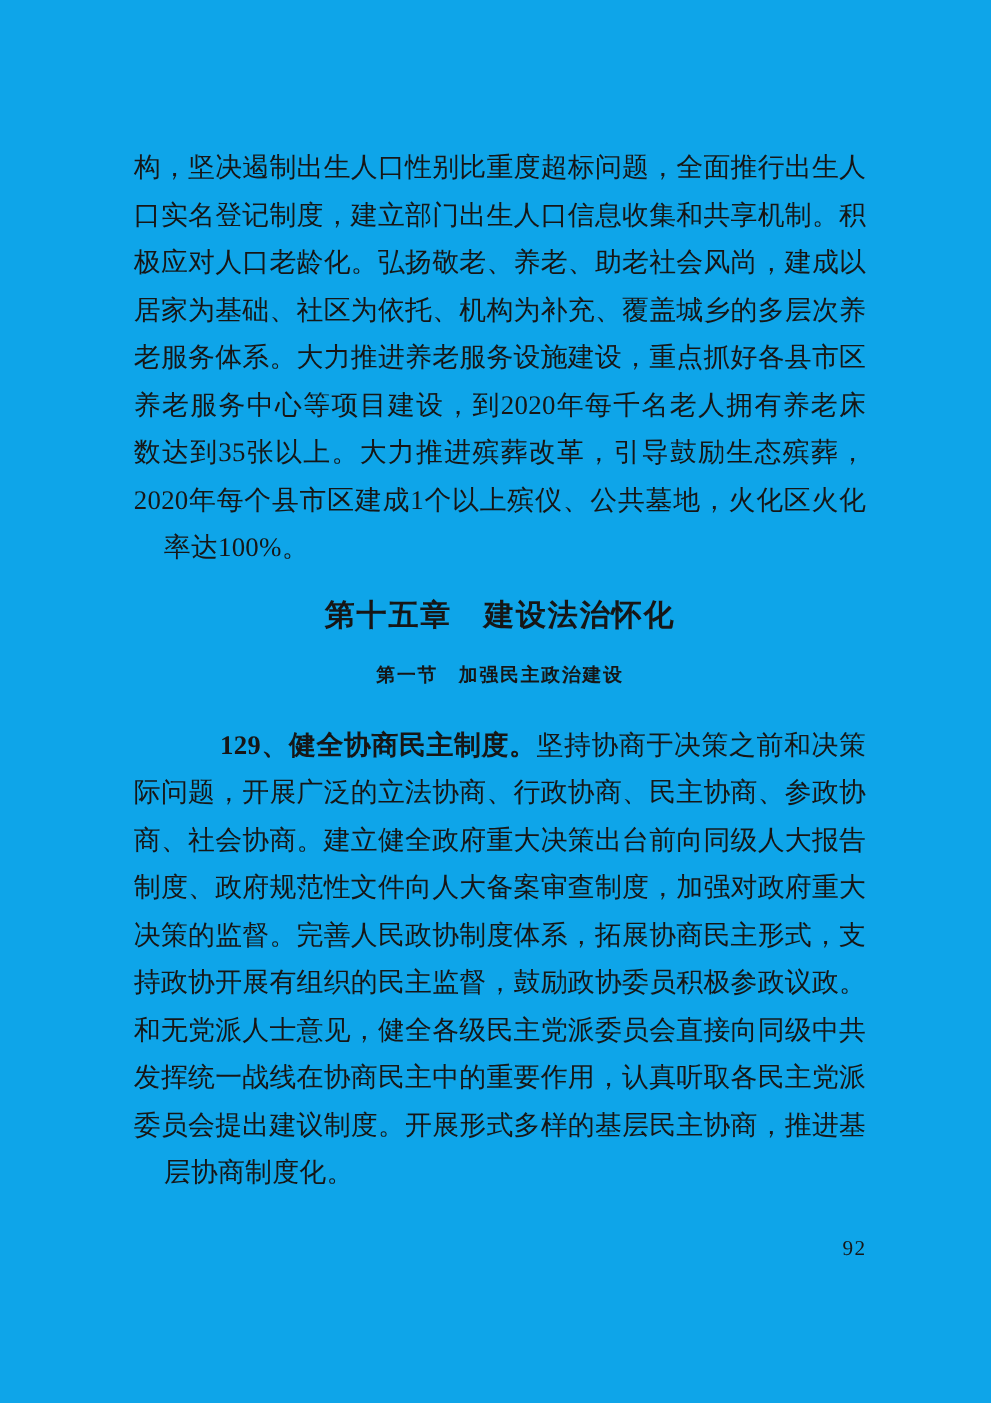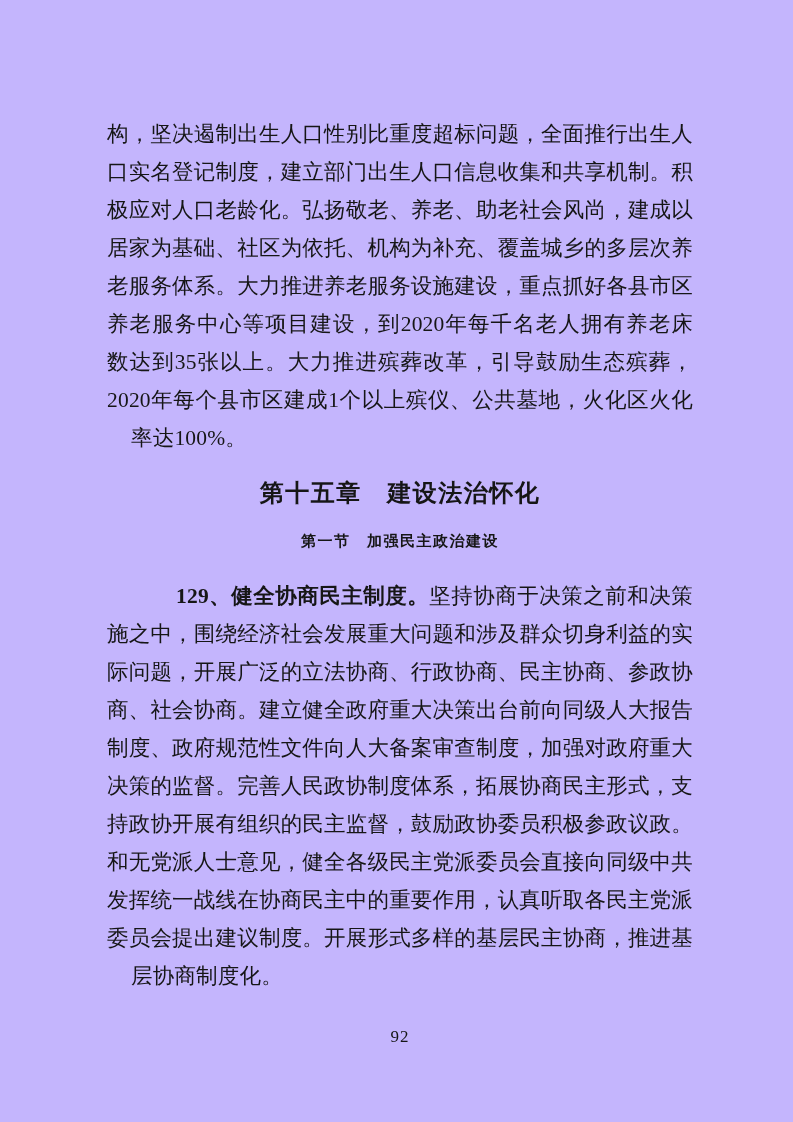--- a/index.html
+++ b/index.html
@@ -4,21 +4,21 @@
 <style>
   html, body {
     margin: 0;
     padding: 0;
     background: #ffffff;
   }
   .page {
     position: relative;
     width: 793px;
     height: 1122px;
-    background: #c4b5fd;
+    background: #0ea5e9;
     box-sizing: border-box;
     padding: 115px 100px 0 107px;
     font-family: "Liberation Serif", "DejaVu Serif", serif;
     color: #161616;
     overflow: hidden;
   }
   .textcol {
     width: 586px;
   }
   .line {
@@ -59,21 +59,21 @@
     font-size: 15px;
     line-height: 36px;
     text-align: center;
     letter-spacing: 1.5px;
   }
   .p2 {
     margin-top: 18px;
   }
   .page-number {
     margin-top: 32px;
-    text-align: center;
+    text-align: right;
     font-size: 17px;
     letter-spacing: 1px;
   }
 </style>
 </head>
 <body>
 
 <div class="page">
   <div class="textcol">
 
@@ -88,21 +88,20 @@
       <div class="line">2020年每个县市区建成1个以上殡仪、公共墓地，火化区火化</div>
       <div class="line para-last">率达100%。</div>
     </div>
 
     <div class="chapter-heading">第十五章　建设法治怀化</div>
 
     <div class="section-heading">第一节　加强民主政治建设</div>
 
     <div class="p2">
       <div class="line indent"><span class="lead-bold">129、健全协商民主制度。</span><span>坚持协商于决策之前和决策实</span></div>
-      <div class="line">施之中，围绕经济社会发展重大问题和涉及群众切身利益的实</div>
       <div class="line">际问题，开展广泛的立法协商、行政协商、民主协商、参政协</div>
       <div class="line">商、社会协商。建立健全政府重大决策出台前向同级人大报告</div>
       <div class="line">制度、政府规范性文件向人大备案审查制度，加强对政府重大</div>
       <div class="line">决策的监督。完善人民政协制度体系，拓展协商民主形式，支</div>
       <div class="line">持政协开展有组织的民主监督，鼓励政协委员积极参政议政。</div>
       <div class="line">和无党派人士意见，健全各级民主党派委员会直接向同级中共</div>
       <div class="line">发挥统一战线在协商民主中的重要作用，认真听取各民主党派</div>
       <div class="line">委员会提出建议制度。开展形式多样的基层民主协商，推进基</div>
       <div class="line para-last">层协商制度化。</div>
     </div>

